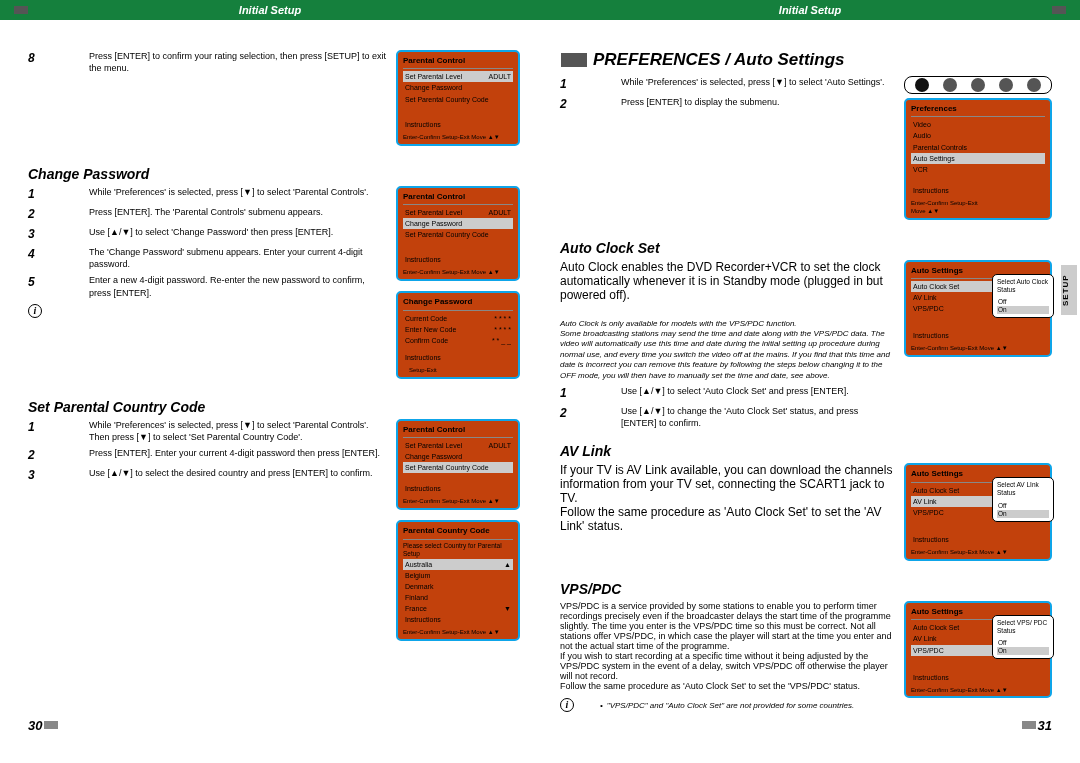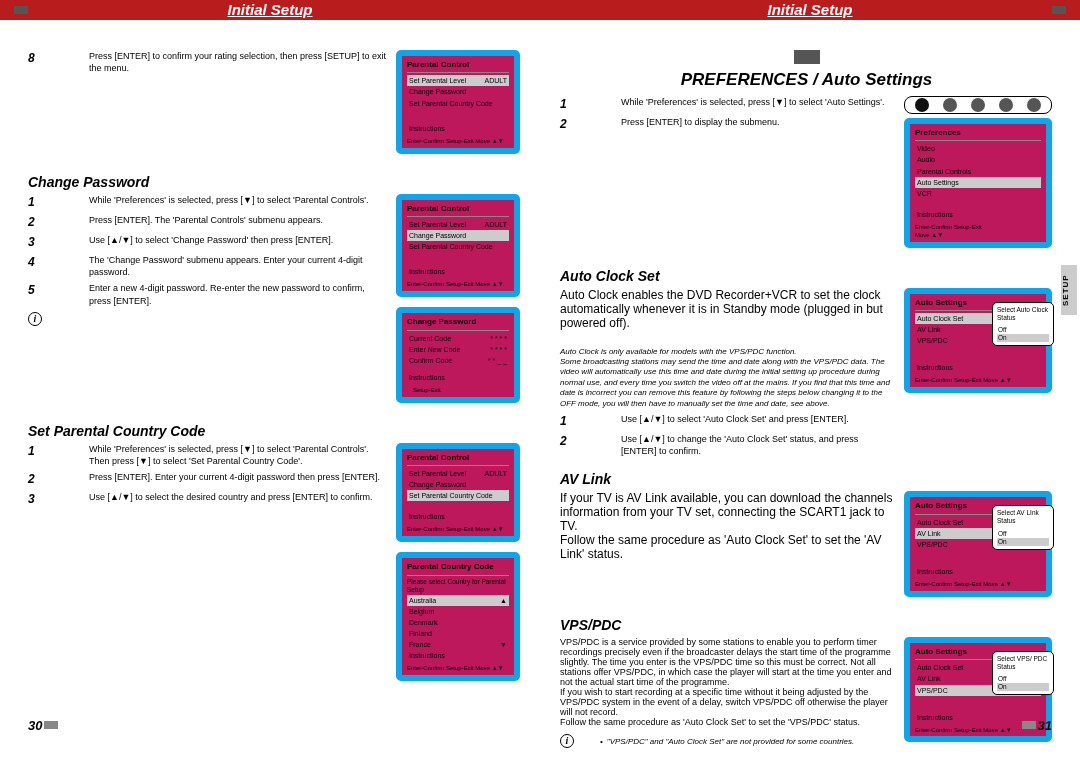--- a/index.html
+++ b/index.html
@@ -21,29 +21,28 @@
     padding: 0;
     position: relative;
   }
   .top-bar {
     display: flex;
     height: 20px;
     width: 100%;
   }
   .top-bar .half {
     flex: 1;
-    background: #b91c1c;
+    background: #15803d;
     color: #fff;
     font-style: italic;
     font-weight: bold;
-    font-size: 15px;
+    font-size: 11px;
     text-align: center;
     line-height: 20px;
     position: relative;
-    text-decoration: underline;
   }
   .top-bar .accent-l {
     position: absolute; left: 14px; top: 6px; width: 14px; height: 8px; background: #555;
   }
   .top-bar .accent-r {
     position: absolute; right: 14px; top: 6px; width: 14px; height: 8px; background: #555;
   }
   .pages {
     display: flex;
     width: 100%;
@@ -68,21 +67,20 @@
 
   h1.section-title {
     font-family: Arial, Helvetica, sans-serif;
     font-size: 17px;
     font-weight: bold;
     margin: 0 0 6px 1px;
     font-style: italic;
     display: flex;
     align-items: center;
     gap: 6px;
-    flex-direction: column;
   }
   h1.section-title .tick {
     width: 26px; height: 14px; background: #555;
   }
   h2.sub {
     font-size: 14px;
     font-weight: bold;
     font-style: italic;
     margin: 10px 0 4px 0;
   }
@@ -109,27 +107,27 @@
     font-style: italic;
     display: flex;
     gap: 4px;
     margin-bottom: 2px;
   }
   .bullets .b::before { content: "•"; }
   .italic { font-style: italic; font-size: 8px; line-height: 1.3; }
 
   
   .osd {
-    border: 6px solid #0ea5e9;
+    border: 2px solid #0ea5e9;
     border-radius: 5px;
     padding: 4px 5px 2px 5px;
     margin-bottom: 10px;
     font-size: 7px;
     line-height: 1.3;
-    background: #be185d;
+    background: #c2410c;
   }
   .osd .title { font-weight: bold; font-size: 8px; margin-bottom: 2px; }
   .osd .row { display: flex; justify-content: space-between; padding: 1px 2px; }
   .osd .row.hi { background: #ccc; }
   .osd .hr { border-top: 1px solid #888; margin: 2px 0; }
   .osd .footer { font-size: 6px; margin-top: 4px; }
 
   .icon-row {
     border: 1px solid #000;
     border-radius: 8px;

